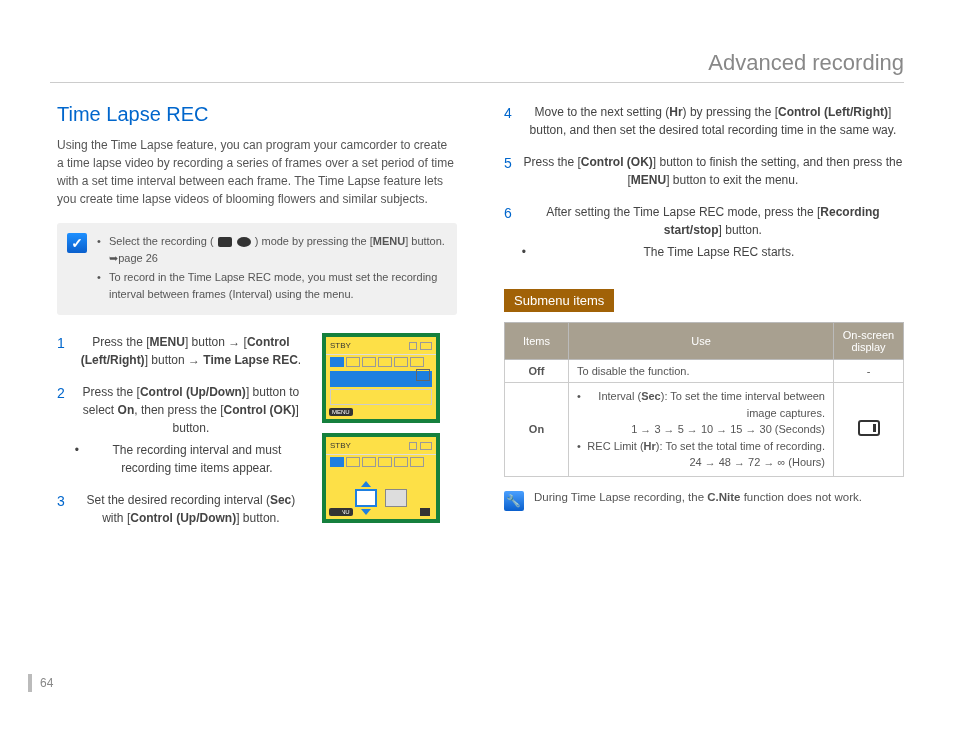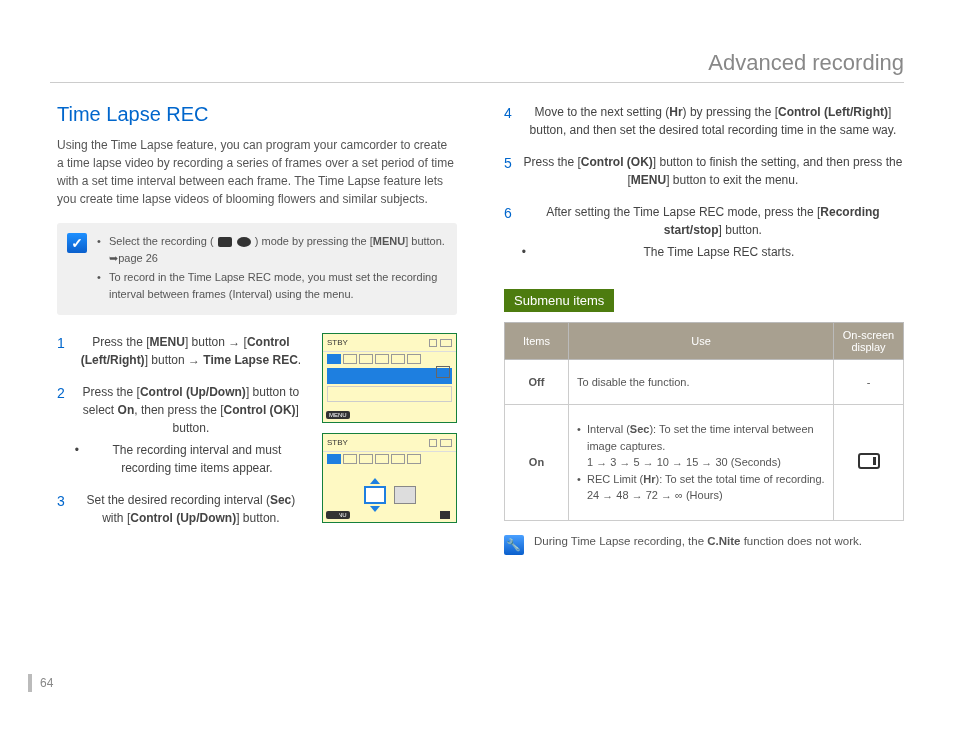--- a/index.html
+++ b/index.html
@@ -69,54 +69,54 @@
   .info-box ul li::before { content:"\2022"; position:absolute; left:0; }
   .steps-area { display:flex; gap: 15px; }
   .steps-list { flex:1; }
   .step { display:flex; gap:10px; margin-bottom:14px; font-size:12px; line-height:1.5; color:#444;}
   .step-num { color:#0066cc; font-size:14px; font-weight:400; flex-shrink:0;}
   .step-body { flex:1;text-align:center; }
   .step-sub { padding-left:12px; position:relative; margin-top:4px;}
   .step-sub::before { content:"\2022"; position:absolute; left:0;}
   .screens { width: 135px; flex-shrink:0; }
   .screen {
-    width: 135px; height: 90px; border:1px solid #15803d;
-    background:#fef9c3; margin-bottom:10px; position:relative;
+    width: 118px; height: 90px; border:4px solid #15803d;
+    background:#fde047; margin-bottom:10px; position:relative;
     font-size:8px;
   }
   .screen .topbar{height:18px; border-bottom:1px solid #ddd; display:flex; align-items:center; padding:0 4px; gap:3px;}
   .screen .iconrow{height:14px; display:flex; gap:2px; align-items:center; padding:2px 4px;}
   .screen .iconrow .sq{width:14px;height:10px;border:1px solid #999;}
   .screen .iconrow .sq.active{background:#1e7fe0;border-color:#1e7fe0;}
   .screen .hl{height:16px;background:#1e7fe0;margin:2px 4px;}
   .screen .row{height:16px; border:1px solid #ccc; margin:2px 4px;}
   .screen .menu-tag{position:absolute;bottom:3px;left:3px;background:#333;color:#fff;font-size:6px;padding:1px 3px;border-radius:2px;}
   .screen .right-icon{position:absolute;right:6px;top:32px;width:14px;height:12px;border:1px solid #666;}
   .screen2 .field{display:flex;gap:8px;align-items:center;justify-content:center;margin-top:12px;}
   .screen2 .sel{width:22px;height:18px;border:1px solid #888;}
   .screen2 .sel.sel1{background:#fff;border:2px solid #1e7fe0;}
   .screen2 .bottom-arrows{position:absolute;bottom:3px;left:0;right:0;display:flex;justify-content:space-between;padding:0 6px;}
   .screen2 .ba{width:10px;height:8px;background:#333;}
   .subhead {
-    background:#4d7c0f; color:#fff; display:inline-block;
+    background:#a16207; color:#fff; display:inline-block;
     padding:4px 10px; font-size:13px; margin:14px 0 10px 0;
   }
   table.submenu {
     width:100%; border-collapse:collapse; font-size:11px;
   }
   table.submenu th {
     background:#a8a090; color:#fff; font-weight:normal;
     padding:6px 6px; border:1px solid #bbb; font-size:11px;
   }
   table.submenu td {
-    border:1px solid #ccc; padding:16px 8px; vertical-align:middle; color:#555;
+    border:1px solid #ccc; padding:5px 8px; vertical-align:middle; color:#555;
   }
   table.submenu td.c { text-align:center; }
   table.submenu ul{list-style:none;}
-  table.submenu ul li{padding-left:10px;position:relative;line-height:1.5;}
+  table.submenu ul li{padding-left:10px;position:relative;line-height:1.5;text-align:right;}
   table.submenu ul li::before{content:"\2022";position:absolute;left:0;}
   .note-row { display:flex; gap:10px; margin-top:14px; font-size:11.5px; color:#555; align-items:flex-start;}
   .page-num {
     position:absolute; left:40px; bottom:40px; font-size:12px; color:#888;
   }
   .page-num-bar {
     position:absolute; left:28px; bottom:38px; width:4px; height:18px; background:#bbb;
   }
   .mini-icon{display:inline-block;width:14px;height:10px;background:#333;vertical-align:middle;margin:0 1px;}
   .mini-icon.cam{border-radius:2px;}

